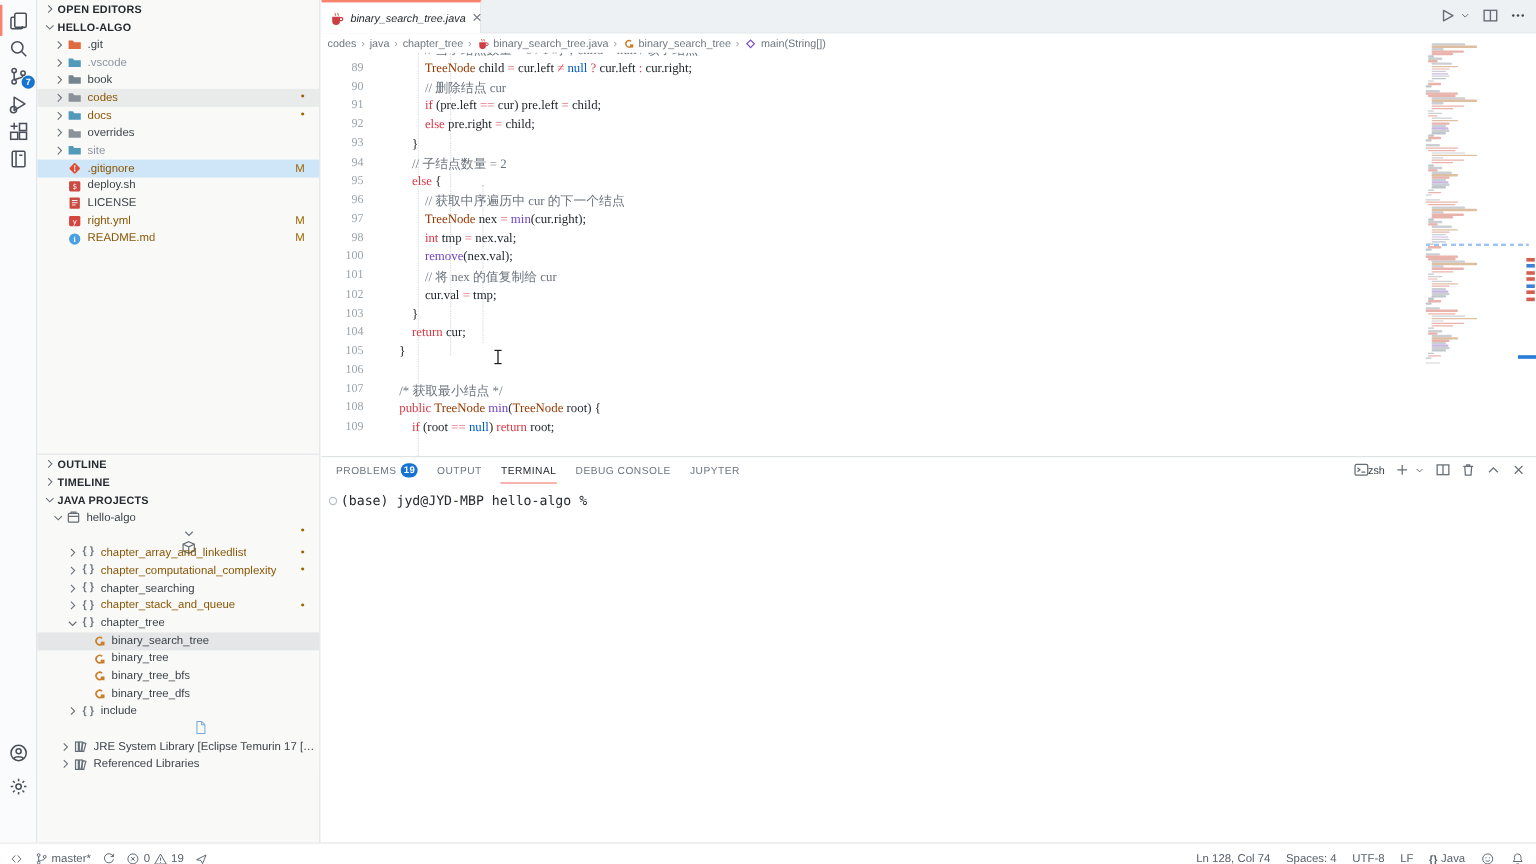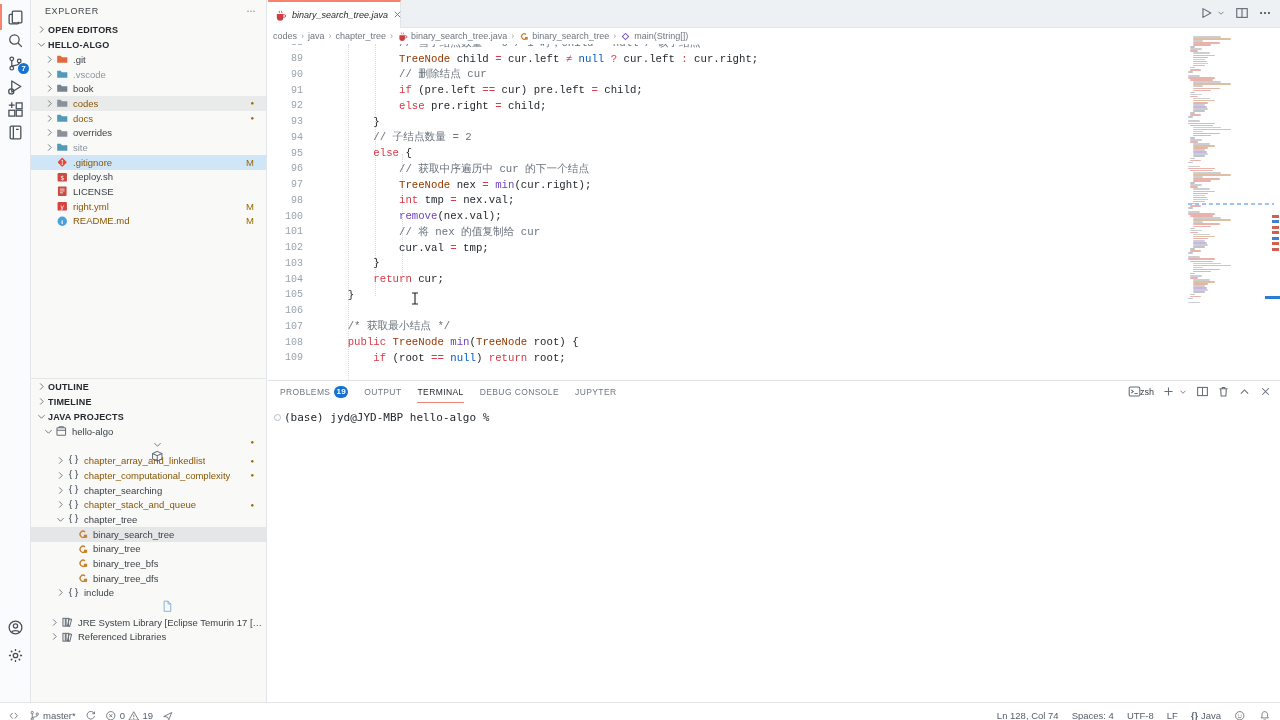--- a/index.html
+++ b/index.html
@@ -62,21 +62,21 @@
   #editor-actions .ea svg { width:14px; height:14px; }
   #breadcrumbs { position:absolute; left:0; top:28px; right:0; height:16px; background:#fff;
     display:flex; align-items:center; font-size:9px; color:#6e7781; padding-left:5px; white-space:nowrap; }
   .bc-sep { margin:0 4px; color:#9aa3ab; font-size:9px; }
   .bc-item { display:flex; align-items:center; gap:3px; cursor:pointer; }
   .bc-item svg { width:11px; height:11px; }
 
   #code-area { position:absolute; left:0; top:44px; right:0; height:336px; overflow:hidden; background:#fff; }
   .guide { position:absolute; width:0; border-left:1px dotted #d8dbde; }
   #lines { position:absolute; left:0; top:-9px; right:96px; }
-  .cl { height:15.75px; display:flex; align-items:center; font-family:Liberation Mono, monospace; font-size:10.7px; }
+  .cl { height:15.75px; display:flex; align-items:flex-start; font-family:Liberation Serif, serif; font-size:10.7px; }
   .cl .num { width:35px; text-align:right; color:#99a3ab; font-size:10px; flex:0 0 35px; }
   .cl .ct { white-space:pre; margin-left:19px; color:#24292e; }
   .tk-k { color:#d73a49; } .tk-t { color:#953800; } .tk-f { color:#6f42c1; }
   .tk-c { color:#6a737d; } .tk-n { color:#005cc5; } .tk-p { color:#24292e; }
 
   #minimap { position:absolute; right:0; top:36px; width:96px; height:275px; }
   .mm-bar { position:absolute; height:1.6px; border-radius:1px; }
   .mm-mark { position:absolute; width:7px; height:2.6px; right:1px; }
   #mm-cursor { position:absolute; right:0; width:15px; height:2.5px; background:#2b7cd6; }
   #mm-dash { position:absolute; left:4px; right:6px; height:1.8px;
@@ -166,25 +166,20 @@
       <div class="ab-item">
         <svg class="ic" viewBox="0 0 16 16">
           <circle cx="8" cy="8" r="2.1" class="sta"></circle>
           <path d="M8 1.8v2M8 12.2v2M1.8 8h2M12.2 8h2M3.6 3.6L5 5M11 11l1.4 1.4M12.4 3.6L11 5M5 11l-1.4 1.4" class="sta"></path>
         </svg>
       </div>
     </div>
 </div>
 
 <div id="sidebar" class="abs">
-  <div id="sb-title">
-    <span>EXPLORER</span>
-    <span class="grow"></span>
-    <span>⋯</span>
-  </div>
   <div class="sec-head">
     <span class="tw">
         <svg class="ic" viewBox="0 0 16 16">
           <path d="M6 3.5l4.5 4.5L6 12.5" class="st"></path>
         </svg>
       </span>
     <span>OPEN EDITORS</span>
   </div>
   <div class="sec-head">
     <span class="tw">

